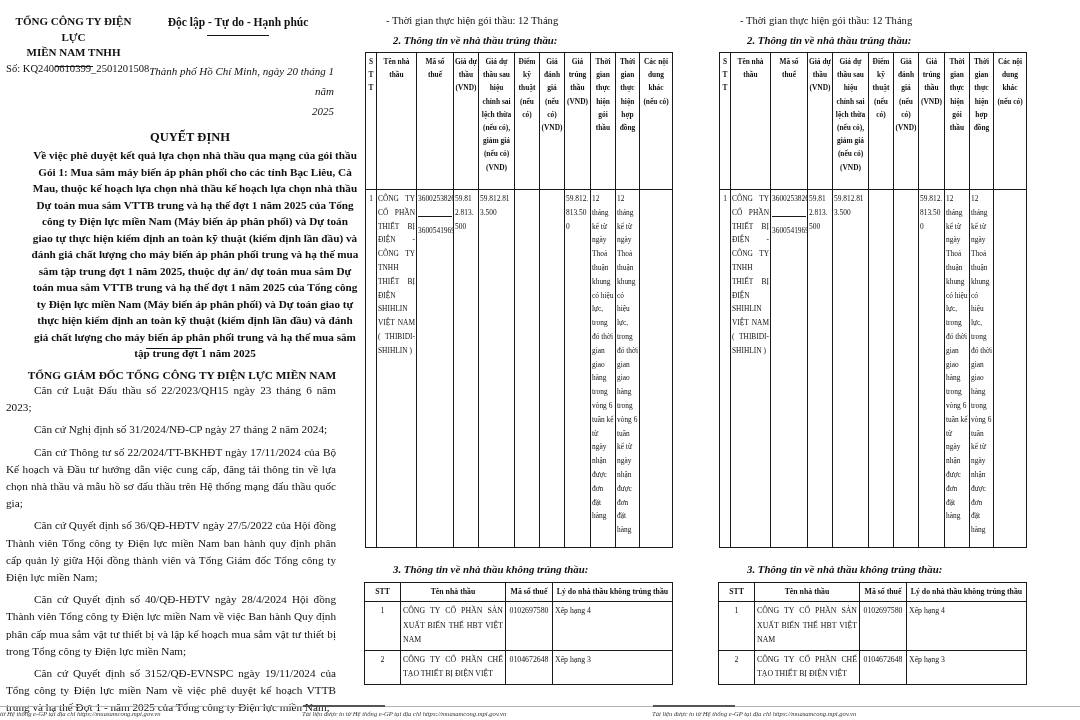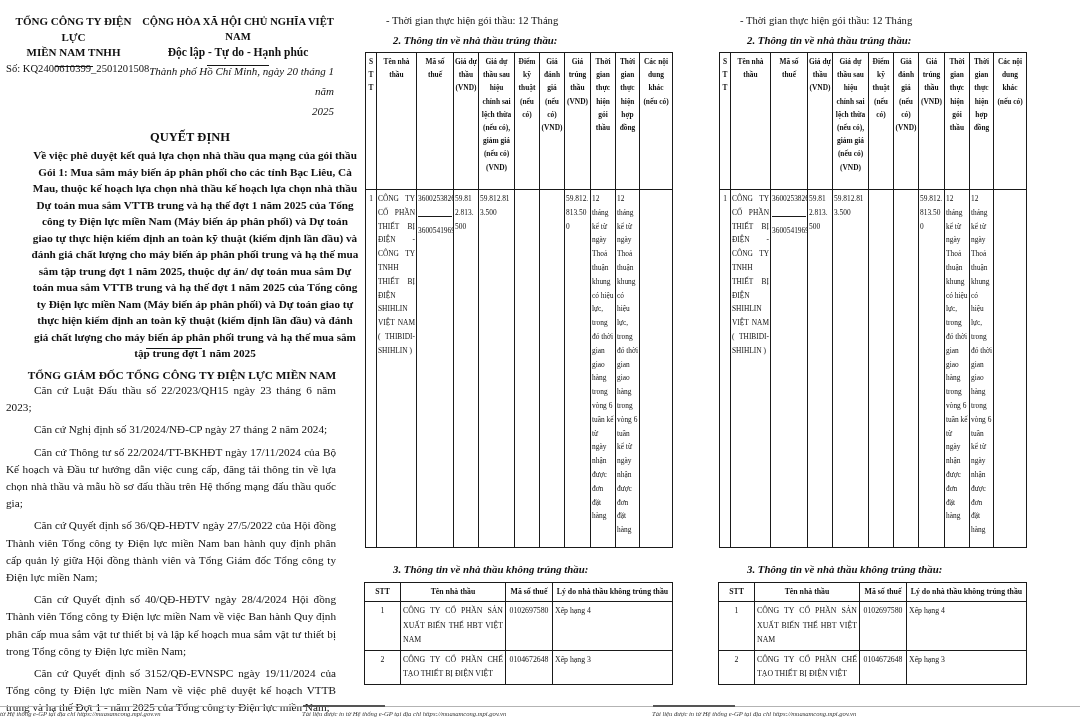--- a/index.html
+++ b/index.html
@@ -74,21 +74,20 @@
 </head>
 <body>
 
 <section class="abs page1">
   <div class="abs org-block">
     <div>TỔNG CÔNG TY ĐIỆN LỰC</div>
     <div>MIỀN NAM TNHH</div>
     <div class="hrule rule-org"></div>
   </div>
   <div class="abs motto-block">
-    <div class="motto-l1">CỘNG HÒA XÃ HỘI CHỦ NGHĨA VIỆT NAM</div>
     <div class="motto-l2">Độc lập - Tự do - Hạnh phúc</div>
     <div class="hrule rule-motto"></div>
   </div>
   <div class="abs doc-no">Số: KQ2400610399_2501201508</div>
   <div class="abs date-block">
     <div>Thành phố Hồ Chí Minh, ngày 20 tháng 1 năm</div>
     <div>2025</div>
   </div>
   <h1 class="abs decision-heading">QUYẾT ĐỊNH</h1>
   <p class="abs subject">Về việc phê duyệt kết quả lựa chọn nhà thầu qua mạng của gói thầu Gói 1: Mua sắm máy biến áp phân phối cho các tỉnh Bạc Liêu, Cà Mau, thuộc kế hoạch lựa chọn nhà thầu kế hoạch lựa chọn nhà thầu Dự toán mua sắm VTTB trung và hạ thế đợt 1 năm 2025 của Tổng công ty Điện lực miền Nam (Máy biến áp phân phối) và Dự toán giao tự thực hiện kiểm định an toàn kỹ thuật (kiểm định lần đầu) và đánh giá chất lượng cho máy biến áp phân phối trung và hạ thế mua sắm tập trung đợt 1 năm 2025, thuộc dự án/ dự toán mua sắm Dự toán mua sắm VTTB trung và hạ thế đợt 1 năm 2025 của Tổng công ty Điện lực miền Nam (Máy biến áp phân phối) và Dự toán giao tự thực hiện kiểm định an toàn kỹ thuật (kiểm định lần đầu) và đánh giá chất lượng cho máy biến áp phân phối trung và hạ thế mua sắm tập trung đợt 1 năm 2025</p>

